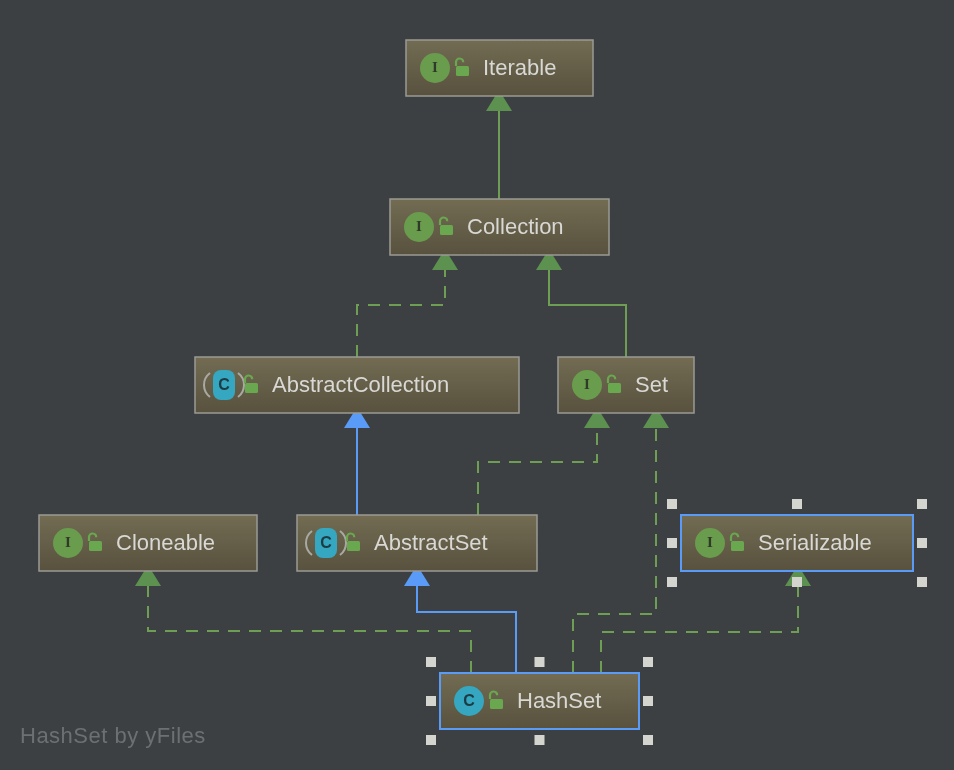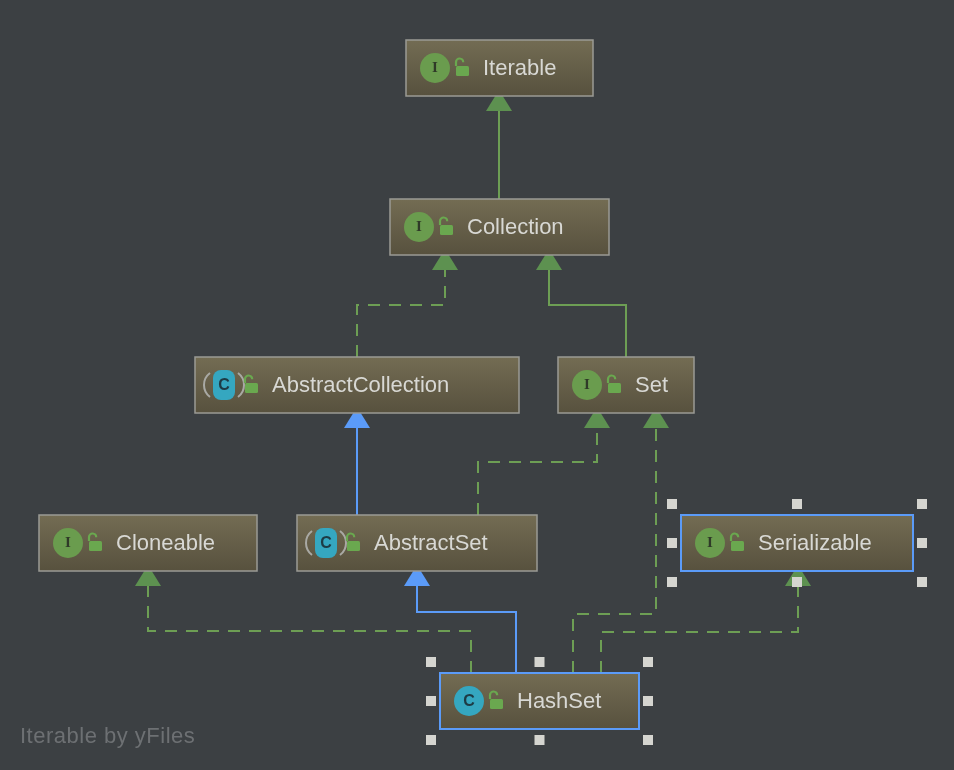--- a/index.html
+++ b/index.html
@@ -245,14 +245,14 @@
         <rect x="534.5" y="657" width="10" height="10" class="handle"></rect>
         <rect x="643" y="657" width="10" height="10" class="handle"></rect>
         <rect x="426" y="696" width="10" height="10" class="handle"></rect>
         <rect x="643" y="696" width="10" height="10" class="handle"></rect>
         <rect x="426" y="735" width="10" height="10" class="handle"></rect>
         <rect x="534.5" y="735" width="10" height="10" class="handle"></rect>
         <rect x="643" y="735" width="10" height="10" class="handle"></rect>
       </g>
   </svg>
 
-  <div class="watermark">Iterable by yFiles</div>
+  <div class="watermark">HashSet by yFiles</div>
 </div>
 
 </body></html>

